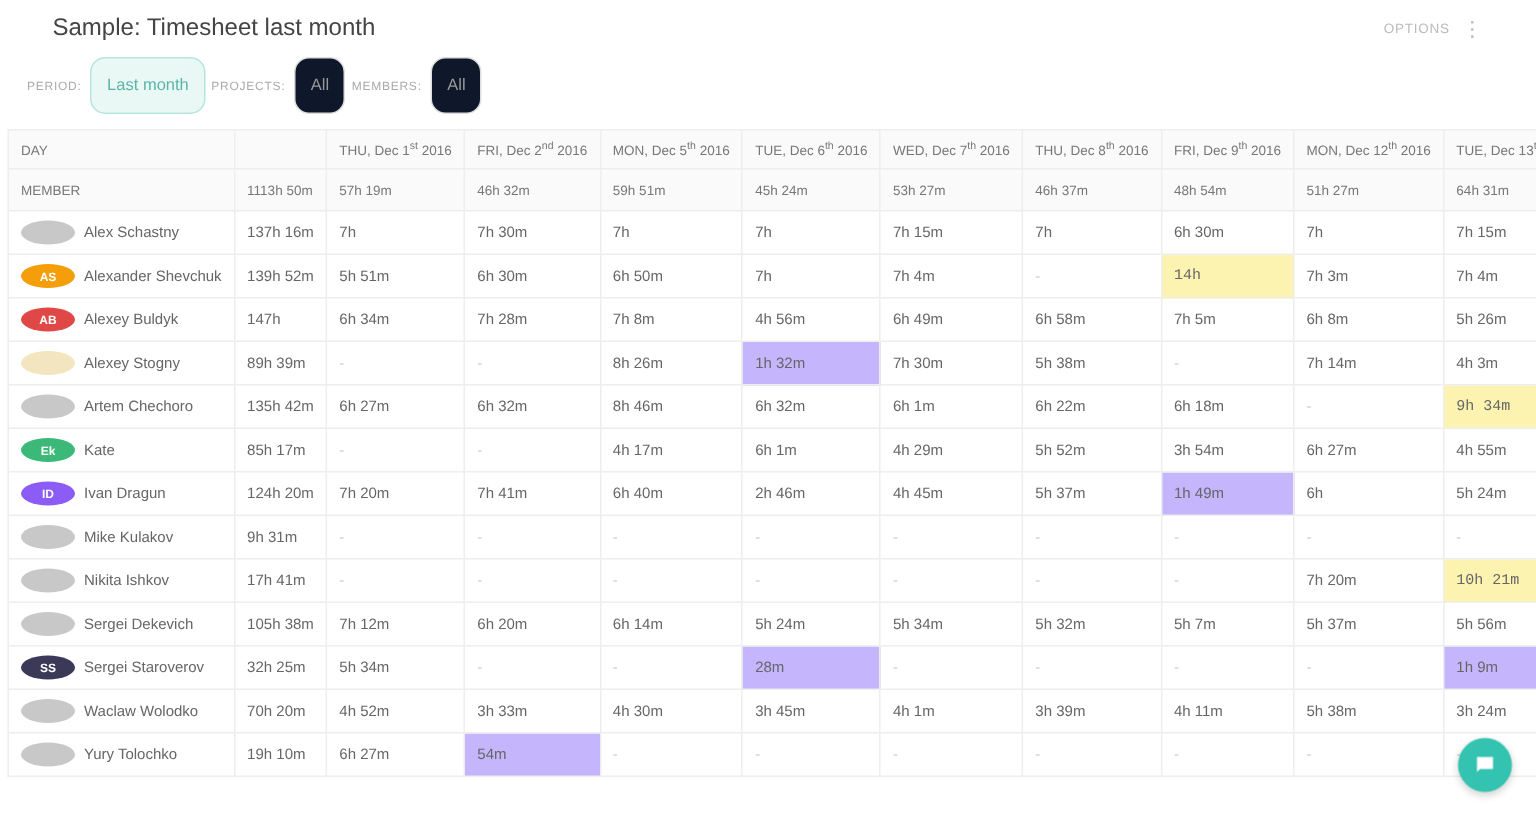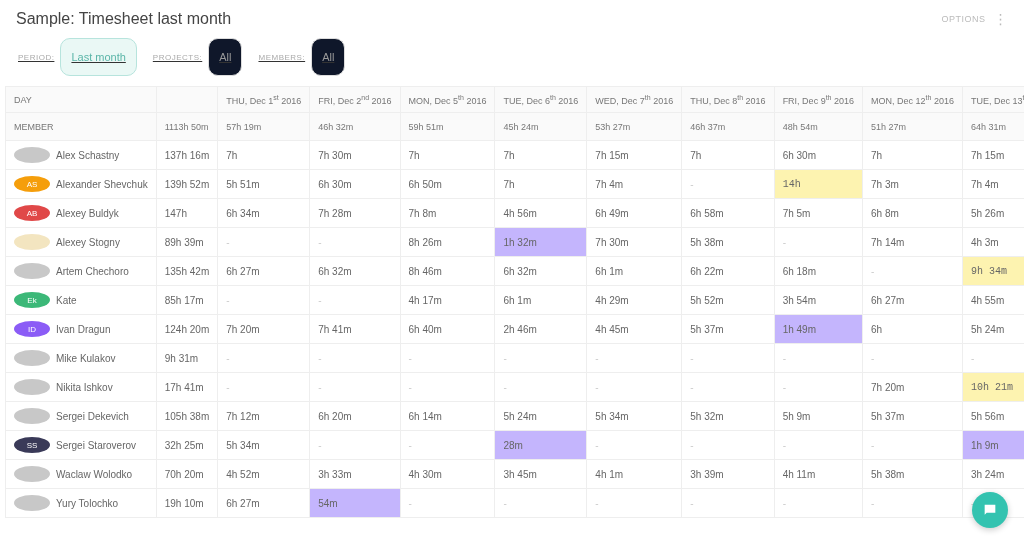--- a/index.html
+++ b/index.html
@@ -1,35 +1,35 @@
 <!DOCTYPE html>
 <html><head>
 <meta charset="utf-8">
 <style>
 *{margin:0;padding:0;box-sizing:border-box;}
 body{font-family:-apple-system,Helvetica,Arial,sans-serif;background:#fff;color:#333;font-size:11px;}
-.header{padding:10px 16px 6px;display:flex;justify-content:space-between;align-items:center;}
+.header{padding:10px 35px 6px;display:flex;justify-content:space-between;align-items:center;}
 .title{font-size:16px;font-weight:400;color:#444;}
 .options{color:#bbb;font-size:9px;text-transform:uppercase;letter-spacing:.5px;display:flex;align-items:center;gap:8px;}
 .options-dots{font-size:14px;color:#bbb;cursor:pointer;}
-.filters{padding:4px 18px 10px;display:flex;gap:16px;align-items:flex-start;text-decoration:underline;}
+.filters{padding:4px 18px 10px;display:flex;gap:4px;align-items:flex-start;}
 .filter-group{display:flex;align-items:center;gap:6px;}
 .filter-label{font-size:8px;color:#aaa;text-transform:uppercase;letter-spacing:.5px;}
 .pill{border:1px solid #b7e4dd;border-radius:10px;padding:12px 10px;font-size:11px;color:#5ab5a8;background:#eaf8f5;}
 .pill-grey{border:1px solid #ddd;color:#999;background:#0f172a;}
 .tbl{width:100%;border-collapse:collapse;}
 .tbl th,.tbl td{border:1px solid #eee;padding:6px 8px;text-align:left;font-weight:400;white-space:nowrap;}
 .tbl thead th{background:#fafafa;color:#777;font-size:9px;height:28px;}
 .tbl thead tr:first-child th{height:26px;font-size:9px;}
 .tbl tbody td{font-size:10px;color:#666;height:28px;}
 .col-member{width:115px;}
 .col-total{width:75px;}
 .col-day{width:82px;}
 .member-cell{display:flex;align-items:center;gap:6px;}
-.avatar{width:36px;height:16px;border-radius:50%;display:flex;align-items:center;justify-content:center;font-size:8px;font-weight:400;color:#fff;}
+.avatar{width:36px;height:16px;border-radius:50%;display:flex;align-items:center;justify-content:center;font-size:8px;font-weight:700;color:#fff;}
 .hl-yellow{background:#fdf3b0;font-family:Liberation Mono, monospace;}
 .hl-pink{background:#c4b5fd;}
 .dash{color:#ccc;}
 sup{font-size:7px;}
 .table-wrap{padding:0 5px 18px;overflow-x:auto;}
 .chat-btn{position:fixed;bottom:16px;right:16px;width:36px;height:36px;border-radius:50%;background:#33c3b0;display:flex;align-items:center;justify-content:center;box-shadow:0 2px 6px rgba(0,0,0,.2);}
 .chat-btn svg{width:16px;height:16px;fill:#fff;}
 </style>
 </head>
 <body>
@@ -257,21 +257,21 @@
               <span>Sergei Dekevich</span>
             </div>
           </td>
           <td>105h 38m</td>
           <td>7h 12m</td>
           <td>6h 20m</td>
           <td>6h 14m</td>
           <td>5h 24m</td>
           <td>5h 34m</td>
           <td>5h 32m</td>
-          <td>5h 9m</td>
+          <td>5h 7m</td>
           <td>5h 37m</td>
           <td>5h 56m</td>
         </tr>
         <tr>
           <td>
             <div class="member-cell">
               <div class="avatar" style="background: rgb(58, 58, 88);">SS</div>
               <span>Sergei Staroverov</span>
             </div>
           </td>

